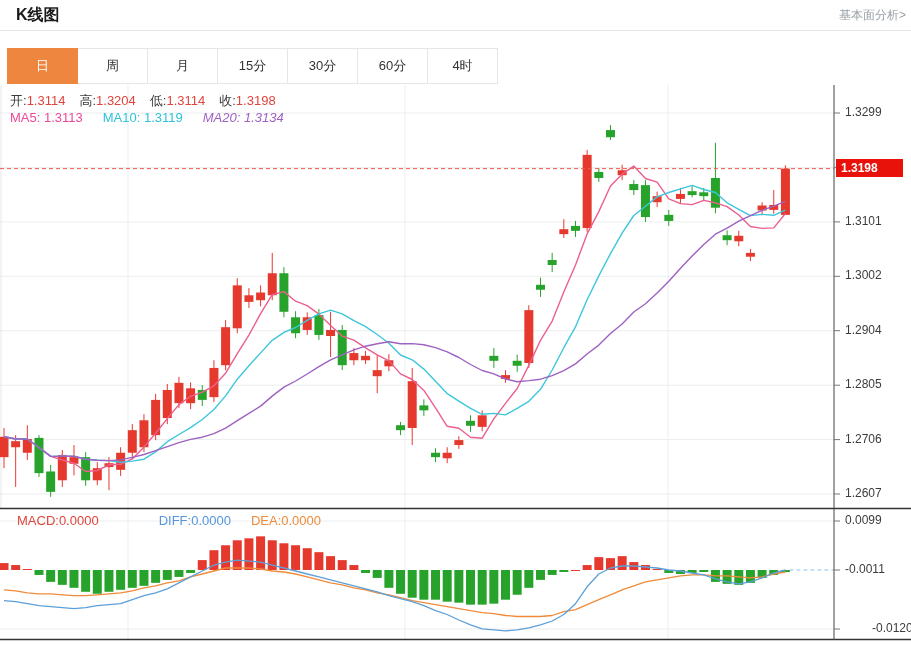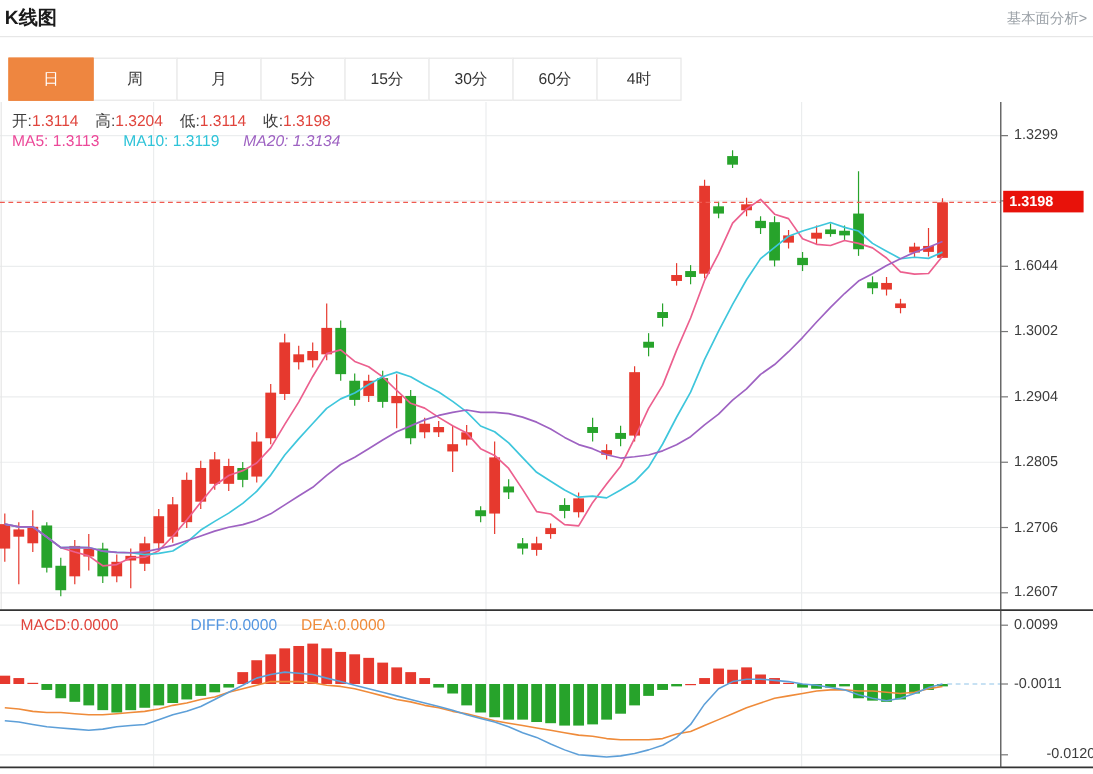--- a/index.html
+++ b/index.html
@@ -1,19 +1,19 @@
 <!DOCTYPE html>
 <html><head>
 <meta charset="utf-8">
 <style>
   html,body{margin:0;padding:0;background:#fff;}
   #app{position:relative;width:911px;height:645px;background:#fff;overflow:hidden;
        font-family:"Liberation Sans","DejaVu Sans",sans-serif;}
   .page-header{position:absolute;top:0;left:0;width:911px;height:30px;border-bottom:1px solid #e7e7e7;}
-  .page-title{position:absolute;left:4px;top:5px;font-size:16px;font-weight:bold;color:#1a1a1a;}
+  .page-title{position:absolute;left:16px;top:5px;font-size:16px;font-weight:bold;color:#1a1a1a;}
   .fund-link{position:absolute;right:5px;top:7px;font-size:12px;color:#9aa0a6;cursor:pointer;}
   .tabs{position:absolute;top:48px;left:7px;display:flex;}
   .tab{box-sizing:border-box;width:71px;height:36px;line-height:34px;text-align:center;font-size:13px;
        color:#333;background:#fff;border:1px solid #e6e6e6;margin-left:-1px;cursor:pointer;}
   .tab:first-child{margin-left:0;}
   .tab.active{background:#ee8640;border-color:#ee8640;color:#fff;position:relative;z-index:1;}
   .info-row{position:absolute;font-size:13px;display:flex;z-index:4;pointer-events:none;white-space:nowrap;}
   .ohlc-row{top:92px;left:10px;gap:14px;}
   .ma-row{top:110px;left:10px;gap:20px;}
   .macd-row{top:513px;left:17px;gap:20px;}
@@ -37,21 +37,20 @@
 <div id="app">
   <div class="page-header">
     <div class="page-title">K线图</div>
     <div class="fund-link">基本面分析&gt;</div>
   </div>
 
   <div class="tabs">
       <div class="tab active">日</div>
       <div class="tab">周</div>
       <div class="tab">月</div>
-      <div class="tab">5分</div>
       <div class="tab">15分</div>
       <div class="tab">30分</div>
       <div class="tab">60分</div>
       <div class="tab">4时</div>
     </div>
 
   <div class="info-row ohlc-row">
     <span><span class="lab">开:</span><span class="v-red">1.3114</span></span>
     <span><span class="lab">高:</span><span class="v-red">1.3204</span></span>
     <span><span class="lab">低:</span><span class="v-red">1.3114</span></span>
@@ -329,21 +328,21 @@
         <line x1="834" y1="354.6" x2="840" y2="354.6" stroke="#777777" stroke-width="1"></line>
         <line x1="834" y1="409" x2="840" y2="409" stroke="#777777" stroke-width="1"></line>
         <line x1="834" y1="436" x2="840" y2="436" stroke="#777777" stroke-width="1"></line>
         <line x1="834" y1="485" x2="840" y2="485" stroke="#777777" stroke-width="1"></line>
         <line x1="834" y1="544" x2="840" y2="544" stroke="#777777" stroke-width="1"></line>
       </g>
     </svg>
 
   <div id="axis-labels">
       <div class="axis-label" style="top: 105px;">1.3299</div>
-      <div class="axis-label" style="top: 213.9px;">1.6044</div>
+      <div class="axis-label" style="top: 213.9px;">1.3101</div>
       <div class="axis-label" style="top: 268.3px;">1.3002</div>
       <div class="axis-label" style="top: 322.7px;">1.2904</div>
       <div class="axis-label" style="top: 377.2px;">1.2805</div>
       <div class="axis-label" style="top: 431.6px;">1.2706</div>
       <div class="axis-label" style="top: 486px;">1.2607</div>
       <div class="axis-label" style="top: 513px;">0.0099</div>
       <div class="axis-label" style="top: 562px;">-0.0011</div>
       <div class="axis-label" style="top: 621px; margin-left: 27px;">-0.0120</div>
     </div>
 

